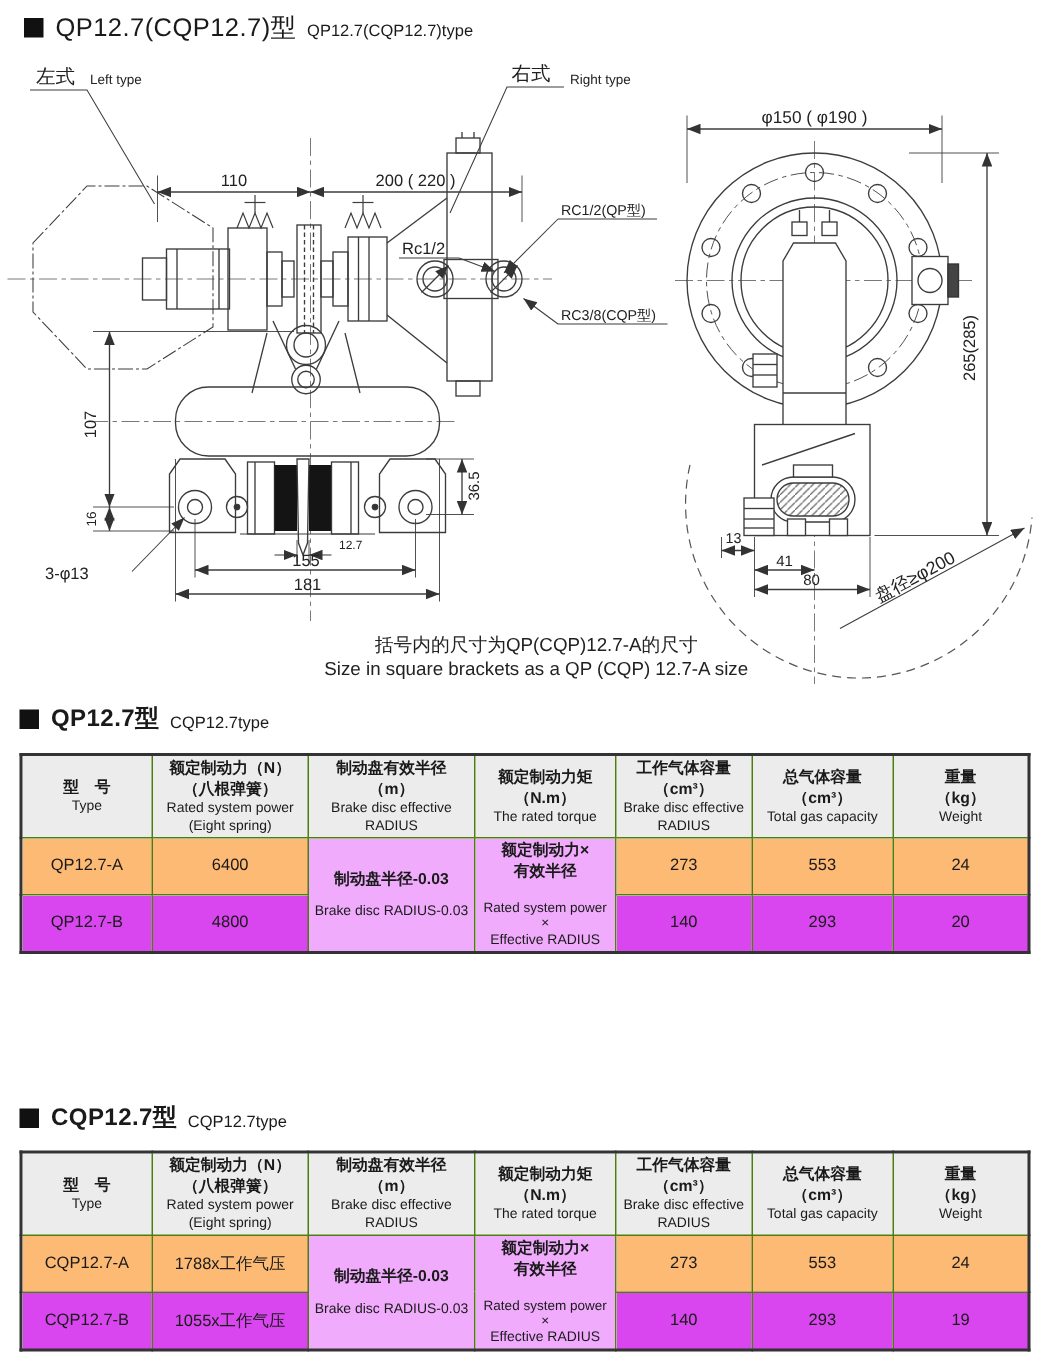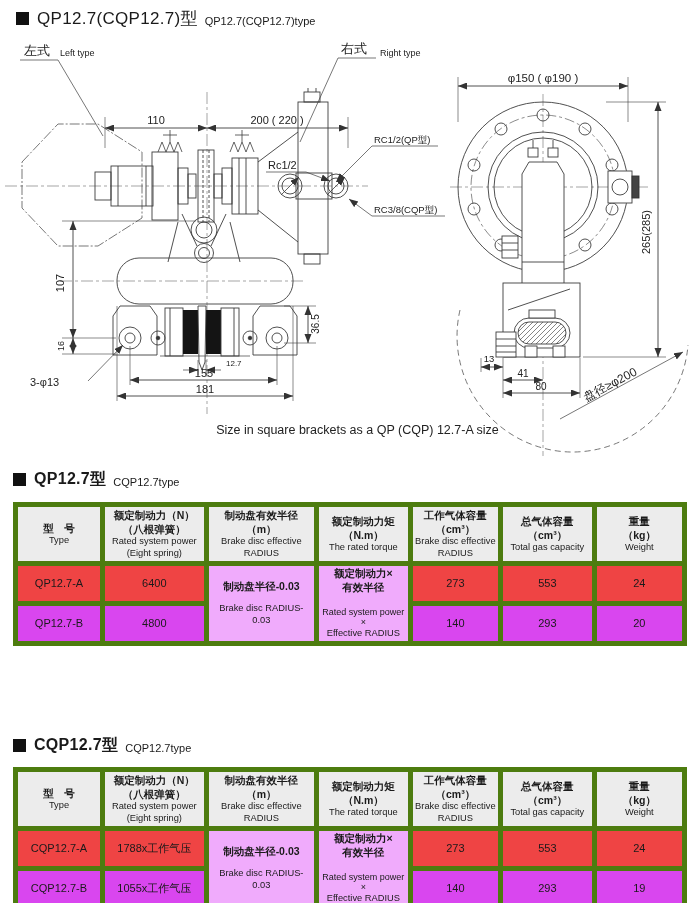--- a/index.html
+++ b/index.html
@@ -10,29 +10,29 @@
   .sec-title h1{font-size:17px;font-weight:normal;margin:0;letter-spacing:.3px;}
   .sec-title h2{font-size:16px;font-weight:bold;margin:0;letter-spacing:.3px;}
   .sub{font-size:11px;font-weight:normal;margin-left:7px;margin-top:4px;}
   
   svg{position:absolute;top:0;left:0;}
   svg text{font-family:"Liberation Sans",sans-serif;fill:#222;stroke:none;}
   .note{position:absolute;left:105px;top:422px;width:505px;text-align:center;font-size:12.5px;line-height:16px;color:#222;}
   
   .tsec{position:absolute;left:13px;width:674px;}
   table{width:100%;border-collapse:collapse;table-layout:fixed;border:2px solid #333;}
-  th,td{border:5px solid #4d7c0f;text-align:center;vertical-align:middle;padding:1px 2px;overflow:hidden;}
+  th,td{border:1px solid #4d7c0f;text-align:center;vertical-align:middle;padding:1px 2px;overflow:hidden;}
   thead th{background:#ececec;font-weight:normal;}
   thead tr{height:48px;}
   tbody tr{height:33px;}
   .t2 tbody tr{height:36px;}
   .zh{display:block;font-size:10.5px;font-weight:bold;line-height:1.35;}
   .en{display:block;font-size:9.3px;line-height:1.25;}
   .hl:empty{display:none;}
-  td{font-size:11px;background:#ef4444;}
+  td{font-size:11px;background:#fdba74;}
   tr.rb td{background:#d946ef;}
   td.mcell{background:#f0abfc;}
   .mzh{display:block;font-size:10.5px;font-weight:bold;margin-bottom:9px;}
   .mzh2{display:block;font-size:10.5px;font-weight:bold;}
   .men{display:block;font-size:9px;line-height:1.2;margin-top:12px;}
 </style>
 </head>
 <body>
 
 <svg width="700" height="462" viewBox="0 0 700 462">
@@ -278,20 +278,21 @@
   <text transform="rotate(-28 612 388)" x="612" y="388" font-size="12" text-anchor="middle">盘径≥φ200</text>
 </svg>
 
 <div class="sec-title" style="top:7px;left:16px;">
   <span class="sq"></span>
   <h1>QP12.7(CQP12.7)型</h1>
   <span class="sub">QP12.7(CQP12.7)type</span>
 </div>
 
 <div class="note">
+  <div>括号内的尺寸为QP(CQP)12.7-A的尺寸</div>
   <div>Size in square brackets as a QP (CQP) 12.7-A size</div>
 </div>
 
 <div class="sec-title" style="top:469px;left:13px;">
   <span class="sq"></span>
   <h2>QP12.7型</h2>
   <span class="sub">CQP12.7type</span>
 </div>
 <div class="tsec" style="top:502px;">
 <table>

